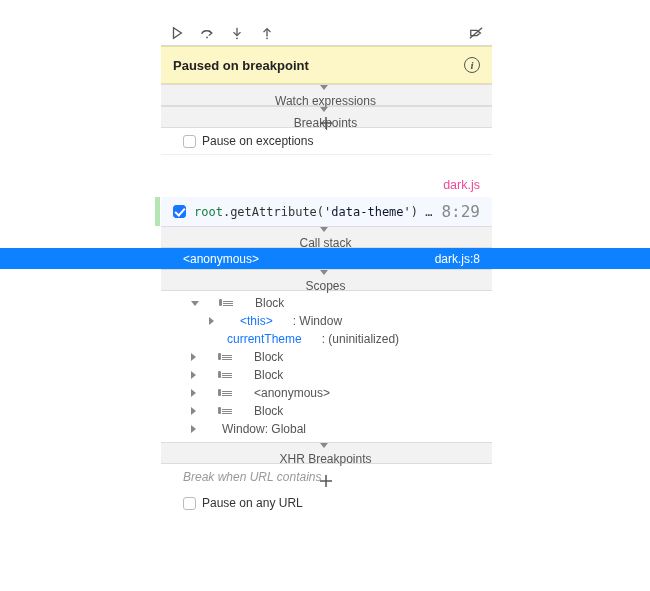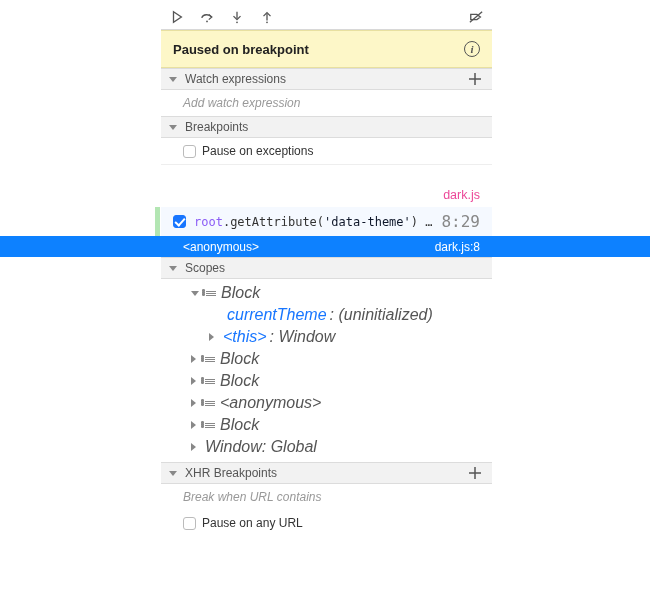--- a/index.html
+++ b/index.html
@@ -9,21 +9,21 @@
     font-size: 12px;
     background: #fff;
     color: #333;
     width: 650px;
     height: 591px;
     position: relative;
   }
   .panel {
     position: absolute;
     left: 161px;
-    top: 4px;
+    top: 20px;
     width: 331px;
     background: #fff;
   }
   .toolbar {
     display: flex;
     align-items: center;
     height: 26px;
     padding: 0 8px;
     border-bottom: 1px solid #d8d8d8;
     gap: 14px;
@@ -58,20 +58,21 @@
     display: flex;
     align-items: center;
     background: #f2f2f2;
     border-top: 1px solid #dcdcdc;
     border-bottom: 1px solid #dcdcdc;
     height: 22px;
     padding: 0 10px 0 8px;
     font-size: 12px;
     color: #555;
     gap: 4px;
+    flex-direction: column;
   }
   .section-header .spacer { flex: 1; }
   .tri {
     width: 0; height: 0;
     border-left: 4px solid transparent;
     border-right: 4px solid transparent;
     border-top: 5px solid #888;
     margin-right: 4px;
   }
   .tri-right {
@@ -120,21 +121,21 @@
     background: #b3e6b3;
   }
   .bp-entry {
     padding: 5px 12px 5px 12px;
     display: flex; align-items: center; gap: 8px;
     background: #f5f9ff;
     font-family: ui-monospace, SFMono-Regular, Menlo, Consolas, monospace;
     font-size: 12px;
   }
   .bp-code { flex: 1; white-space: nowrap; overflow: hidden; text-overflow: ellipsis; }
-  .tok-obj { color: #8b5cf6; text-align: right; }
+  .tok-obj { color: #15803d; text-align: right; }
   .tok-method { color: #333; }
   .tok-str { color: #0f172a; }
   .bp-pos { color: #888; font-size: 16px; }
   .stack-row-wrap {
     position: relative;
     height: 21px;
   }
   .stack-bg {
     position: absolute;
     left: -161px;
@@ -148,24 +149,23 @@
     height: 100%;
     color: #fff;
     padding: 0 12px 0 22px;
     font-size: 12px;
   }
   .stack-row .spacer { flex: 1; }
   .scope-tree { padding: 3px 0 4px 0; }
   .scope-item {
     display: flex; align-items: center;
     padding: 2px 12px 2px 0;
-    font-size: 16px;
+    font-size: 12px;
     color: #555;
-    gap: 3px;
-    font-style: italic;
+    gap: 20px;
   }
   .scope-item .lbl { color: #555; }
   .kw { color: #1876ff; }
   .stack-icon {
     display: inline-flex; flex-direction: column; gap: 1px;
     width: 10px; margin-right: 2px;
   }
   .stack-icon span {
     height: 0; border-top: 1.2px solid #888; position: relative;
   }
@@ -227,21 +227,20 @@
   <div class="section-header">
     <span class="tri"></span>
     <span>Watch expressions</span>
     <span class="spacer"></span>
     <span class="plus-icon">
       <svg viewBox="0 0 14 14">
           <path d="M7 1 L7 13 M1 7 L13 7"></path>
         </svg>
     </span>
   </div>
-  <div class="row placeholder">Add watch expression</div>
 
   <div class="section-header">
     <span class="tri"></span>
     <span>Breakpoints</span>
   </div>
   <div class="row">
     <span class="checkbox"></span>
     <span>Pause on exceptions</span>
   </div>
   <div class="file-header" style="border-top:1px solid #eee;">dark.js</div>
@@ -249,20 +248,24 @@
     <div class="bp-marker"></div>
     <div class="bp-entry">
       <span class="checkbox checked"></span>
       <span class="bp-code">
         <span class="tok-obj">root</span>.<span class="tok-method">getAttribute</span>(<span class="tok-str">'data-theme'</span>)<span> …</span>
       </span>
       <span class="bp-pos">8:29</span>
     </div>
   </div>
 
+  <div class="section-header">
+    <span class="tri"></span>
+    <span>Call stack</span>
+  </div>
   <div class="stack-row-wrap">
     <div class="stack-bg"></div>
     <div class="stack-row">
       <span>&lt;anonymous&gt;</span>
       <span class="spacer"></span>
       <span>dark.js:8</span>
     </div>
   </div>
 
   <div class="section-header">
@@ -272,28 +275,28 @@
   <div class="scope-tree">
     <div class="scope-item indent-1">
       <span class="tri" style="margin-right:4px;"></span>
       <span class="stack-icon">
           <span></span>
           <span></span>
           <span></span>
         </span>
       <span class="lbl">Block</span>
     </div>
+    <div class="scope-item indent-2">
+      <span class="tri-right"></span>
+      <span class="kw">&lt;this&gt;</span>
+      <span>: Window</span>
+    </div>
     <div class="scope-item indent-3">
       <span class="kw">currentTheme</span>
       <span>: (uninitialized)</span>
-    </div>
-    <div class="scope-item indent-2">
-      <span class="tri-right"></span>
-      <span class="kw">&lt;this&gt;</span>
-      <span>: Window</span>
     </div>
     <div class="scope-item indent-1">
       <span class="tri-right"></span>
       <span class="stack-icon">
           <span></span>
           <span></span>
           <span></span>
         </span>
       <span class="lbl">Block</span>
     </div>

